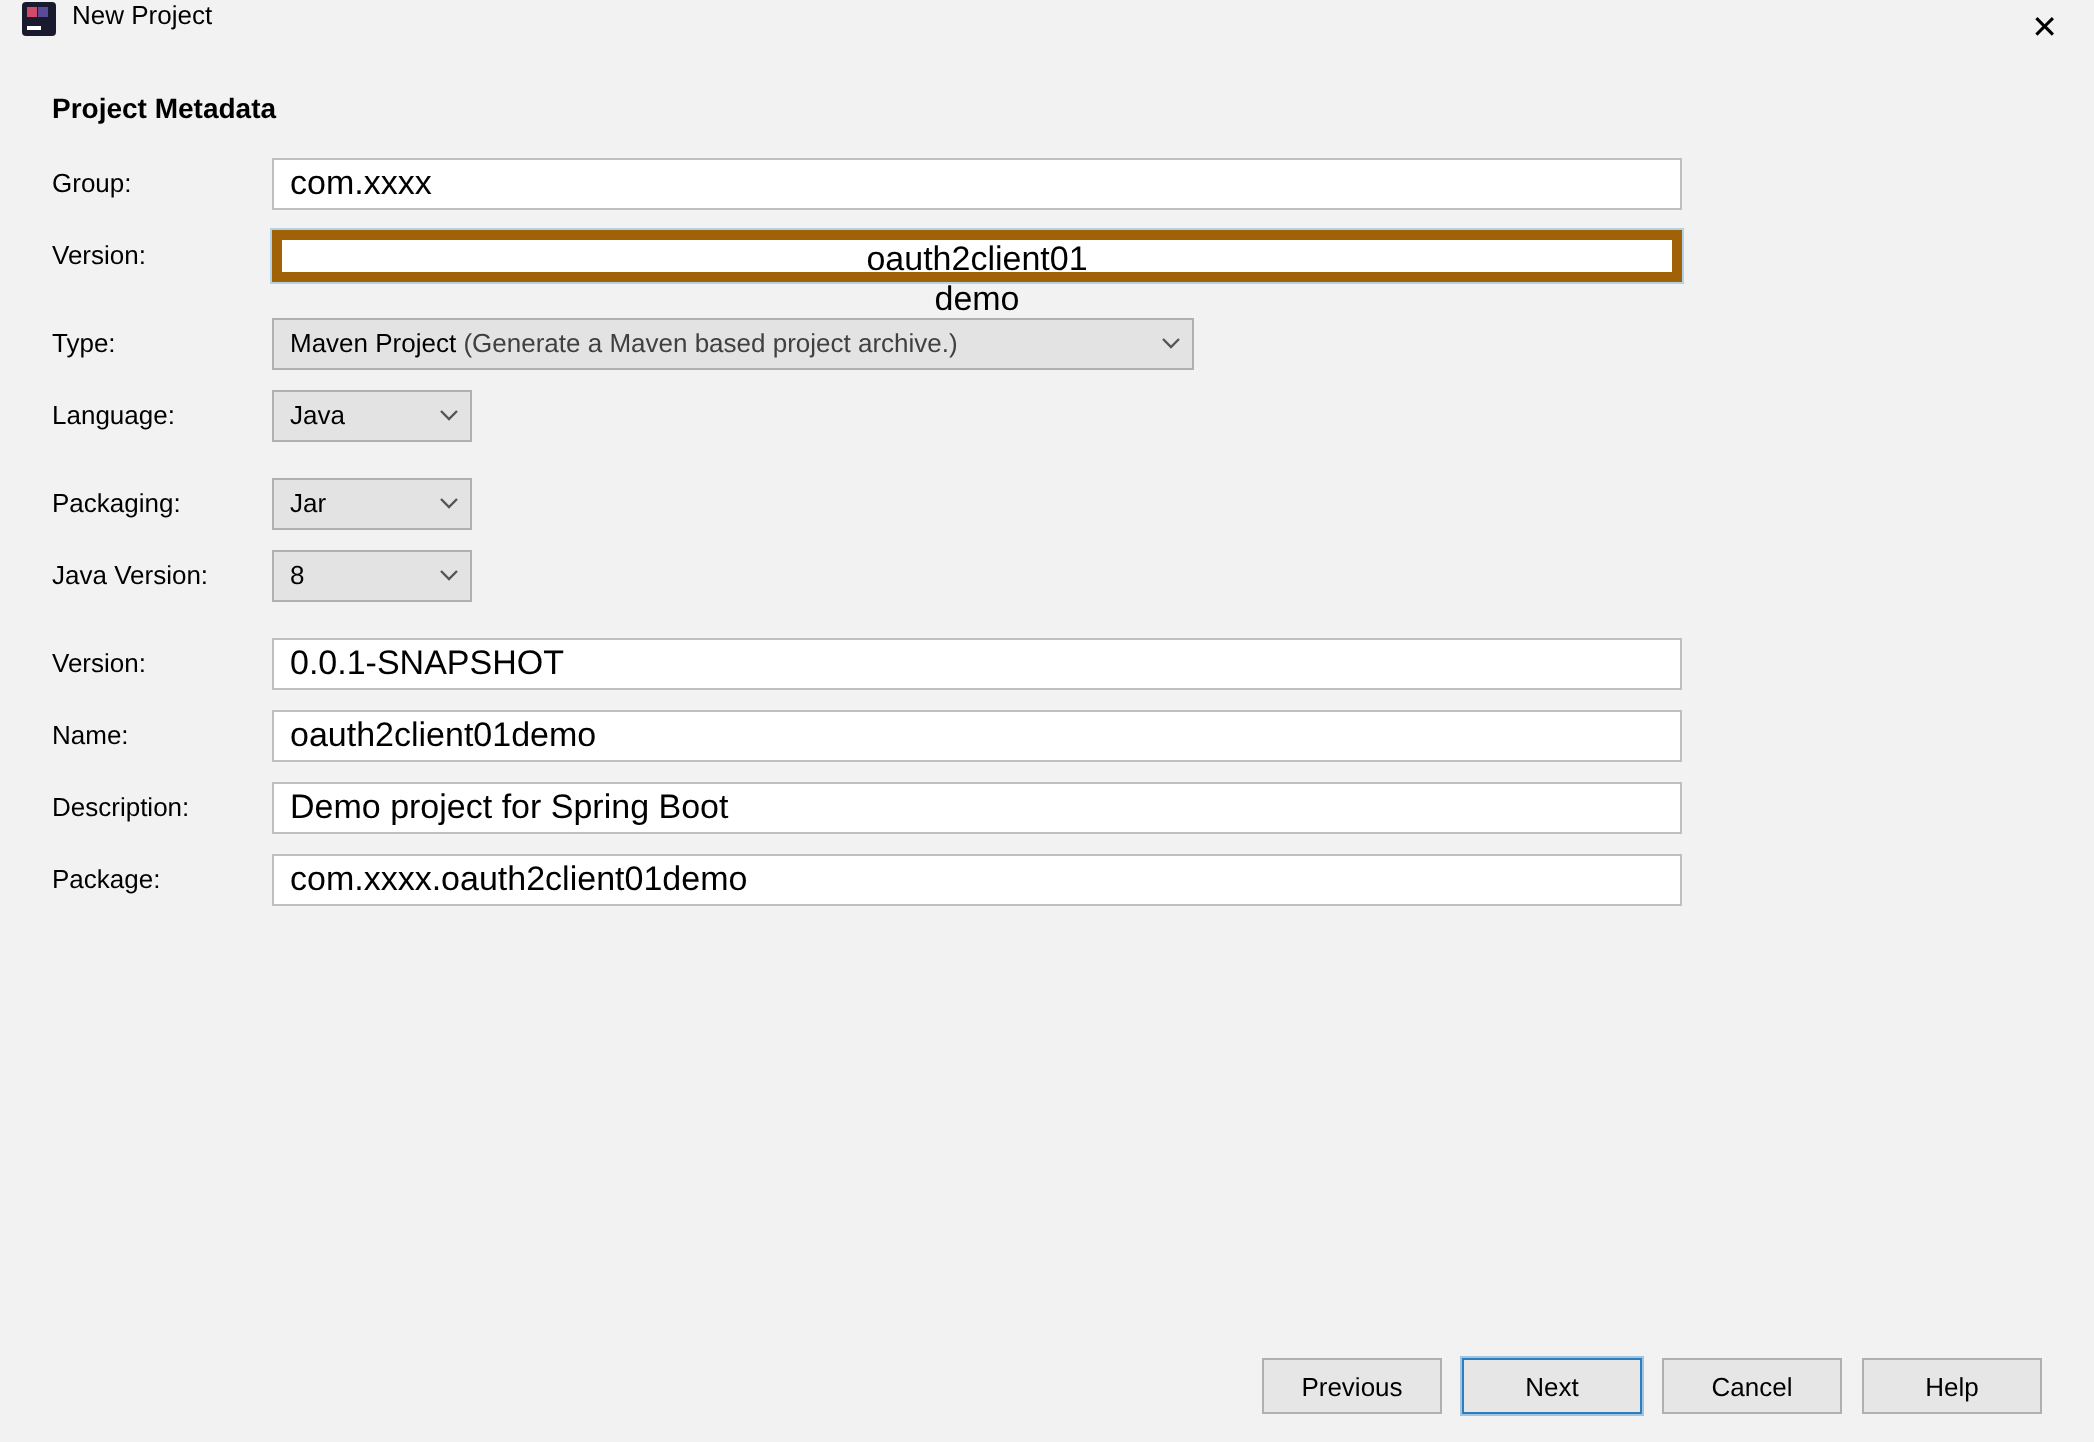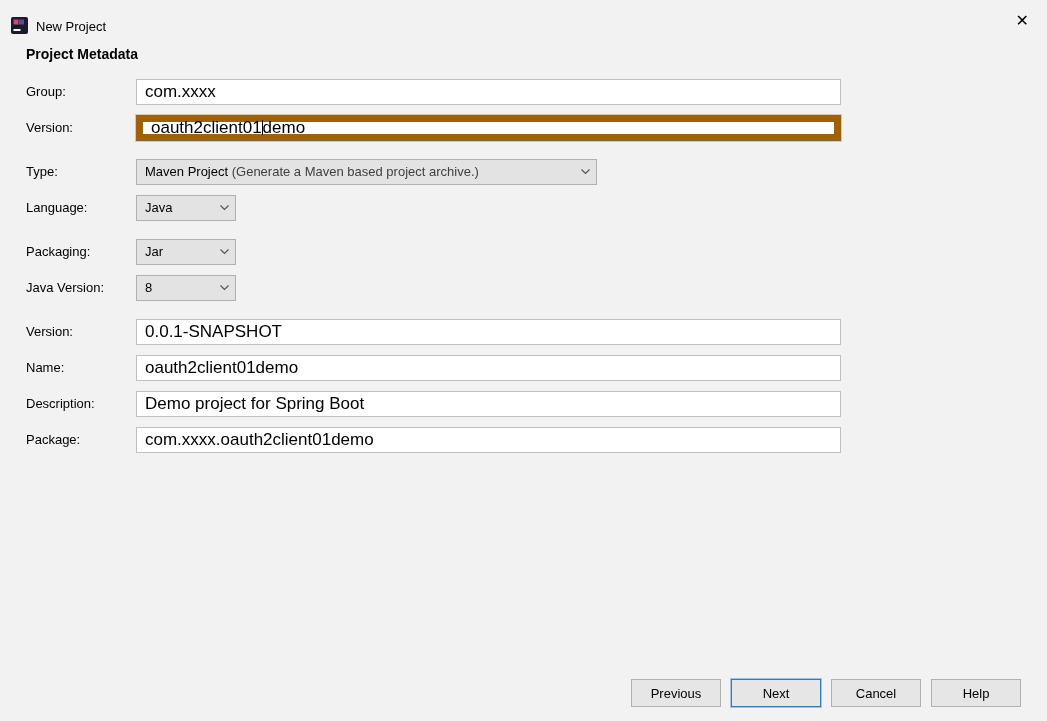--- a/index.html
+++ b/index.html
@@ -12,21 +12,21 @@
       font-size: 13px;
       background: #f2f2f2;
       width: 1047px;
       height: 721px;
       overflow: hidden;
       color: #000;
     }
     .titlebar {
       height: 34px;
       display: flex;
-      align-items: flex-end;
+      align-items: flex-start;
       padding: 0 10px;
       background: #f2f2f2;
     }
     .titlebar-icon {
       width: 18px;
       height: 18px;
       margin-right: 8px;
       display: flex;
       align-items: center;
       justify-content: center;
@@ -68,22 +68,23 @@
       height: 26px;
       border: 1px solid #bfbfbf;
       padding: 0 8px;
       font-size: 17px;
       font-family: inherit;
       background: #fff;
       outline: none;
       max-width: 705px;
     }
     .text-input.focused {
-      border: 7px solid #a16207;
+      border: 5px solid #a16207;
       box-shadow: 0 0 0 1px rgba(59,153,216,0.35);
+      flex-direction: column;
     }
     .dropdown {
       height: 26px;
       border: 1px solid #b0b0b0;
       background: #e3e3e3;
       display: flex;
       align-items: center;
       padding: 0 6px 0 8px;
       font-size: 13px;
       cursor: default;

